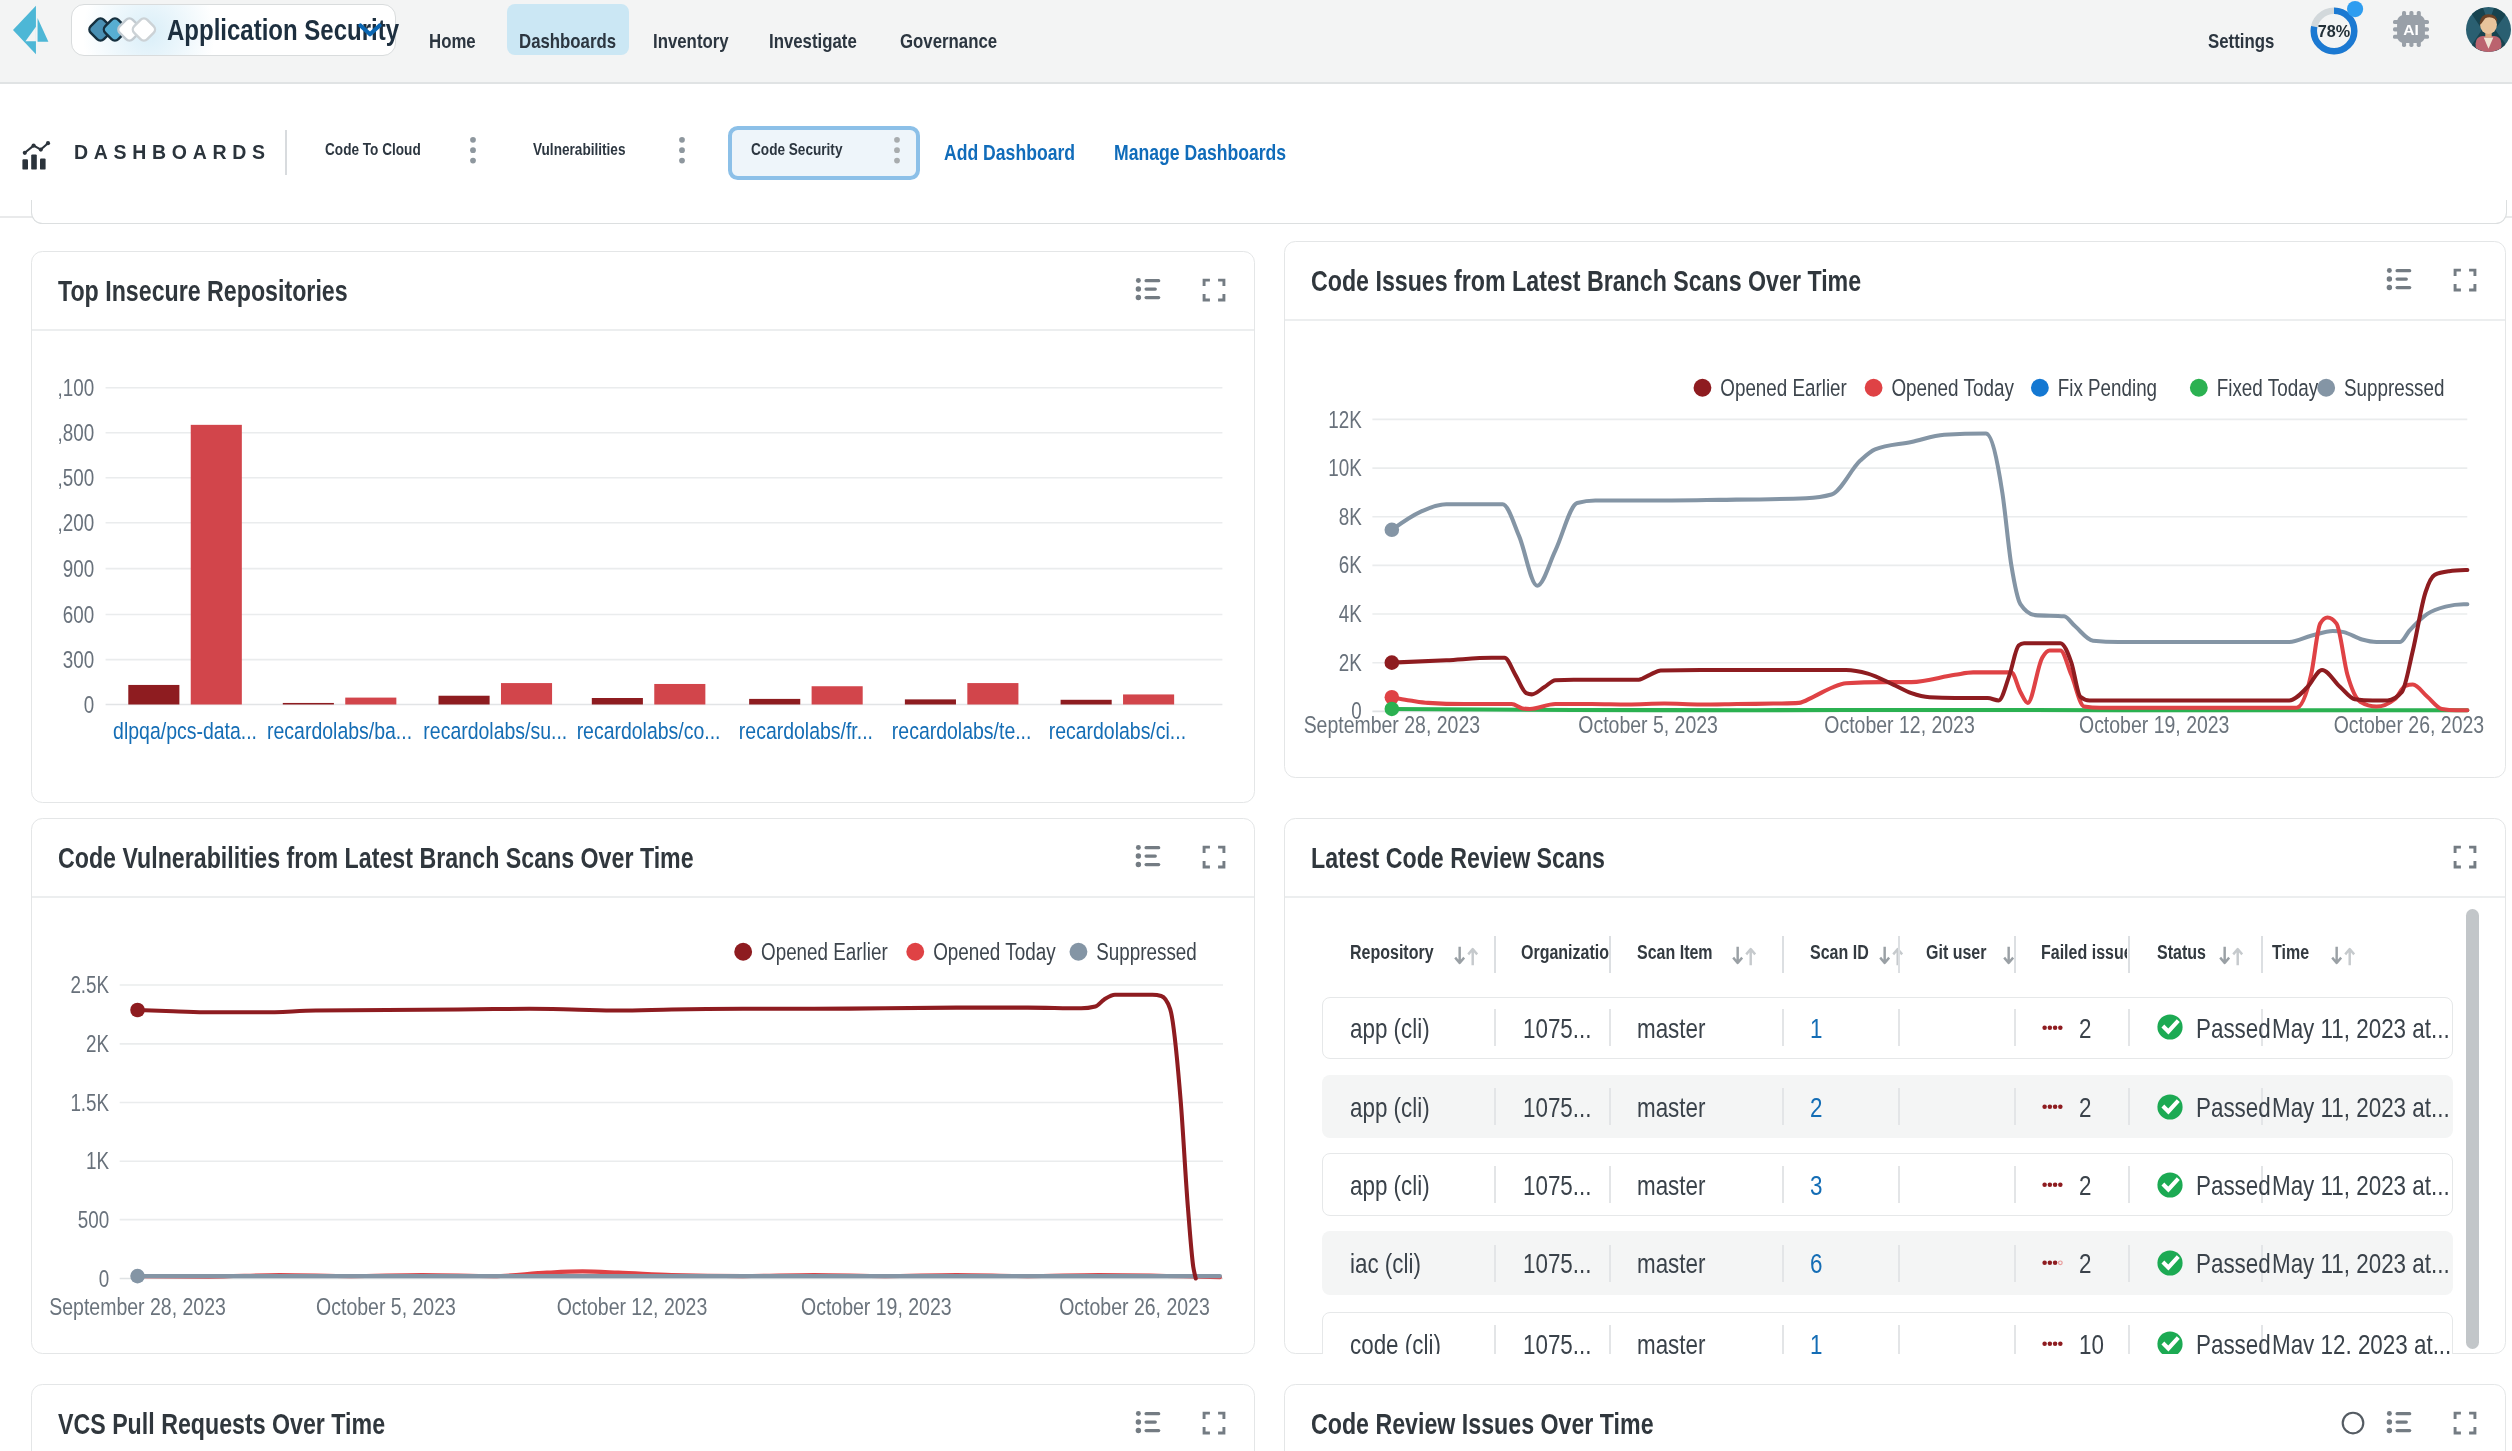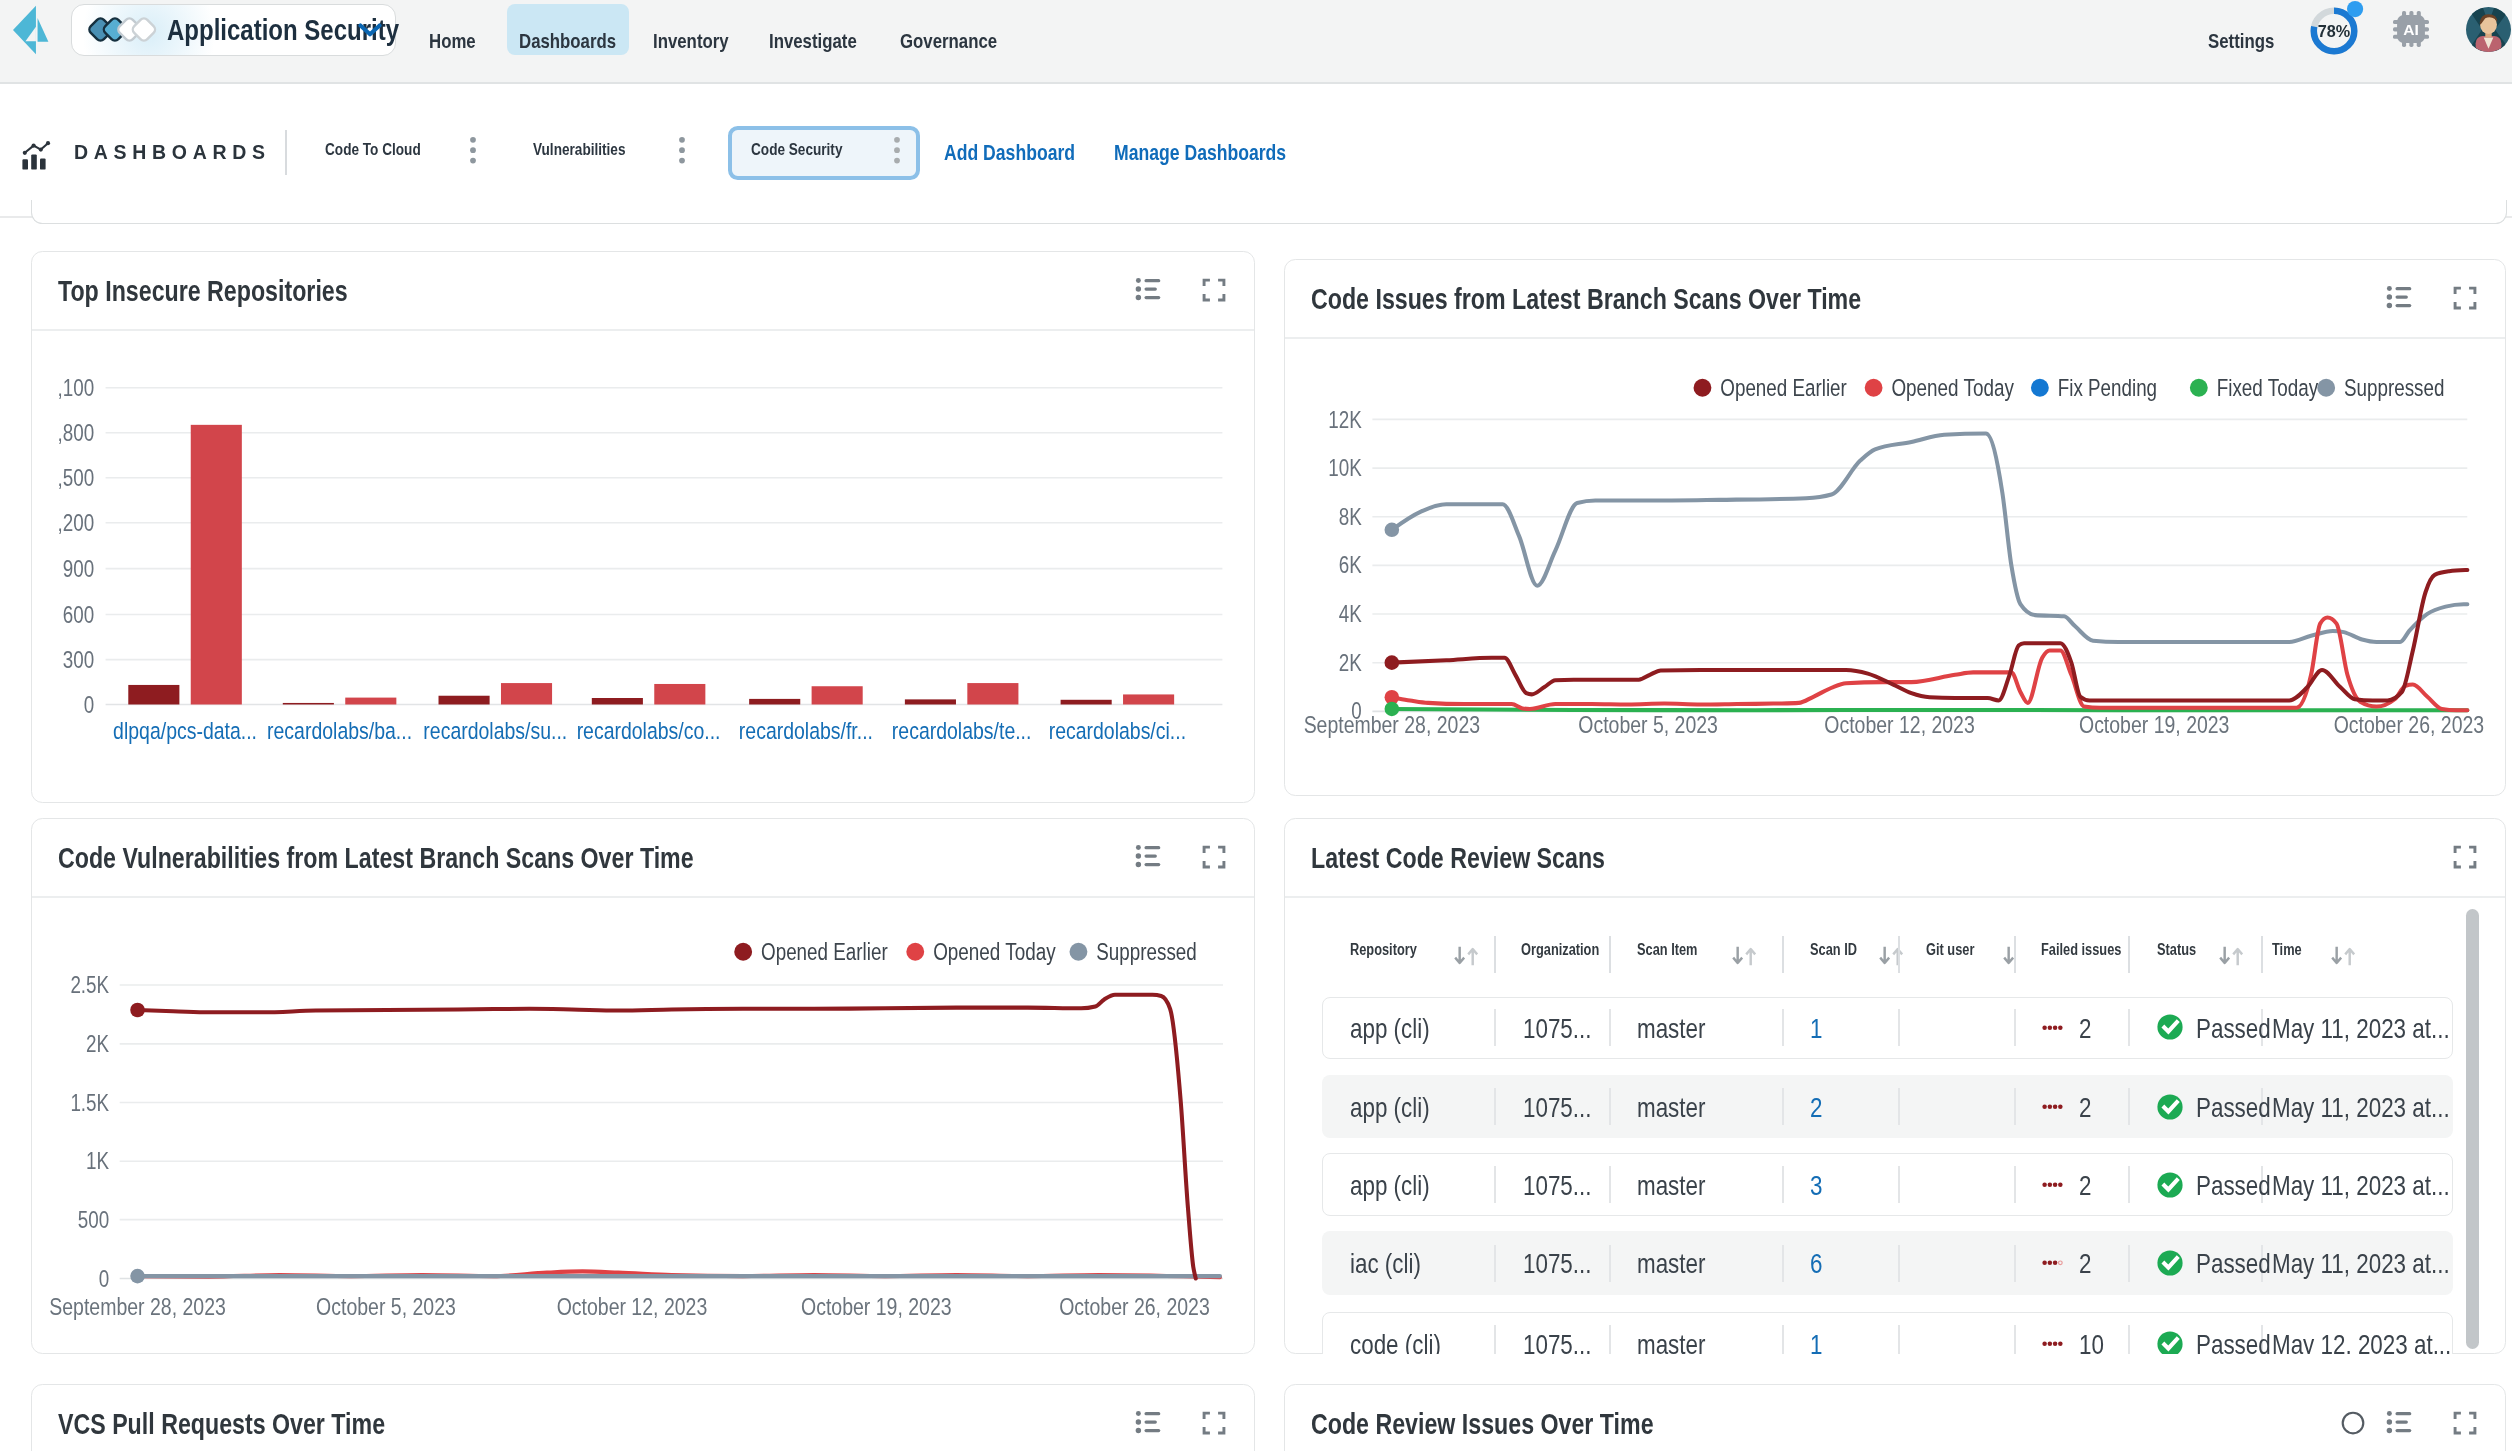--- a/index.html
+++ b/index.html
@@ -3,21 +3,21 @@
 * { margin:0; padding:0; box-sizing:border-box; }
 html,body { width:2512px; height:1451px; background:#fff; font-family:"Liberation Sans", sans-serif; overflow:hidden; }
 .abs { position:absolute; }
 .sx { display:inline-block; transform:scaleX(0.8); transform-origin:0 50%; white-space:nowrap; }
 .card { position:absolute; background:#fff; border:1.6px solid #e4e6e7; border-radius:11.4px; overflow:hidden; }
 .ctitle { position:absolute; left:26px; font-size:29px; font-weight:bold; color:#30373d; white-space:nowrap; }
 .cdiv { position:absolute; left:0; right:0; height:1.6px; background:#eceeef; }
 .navlink { position:absolute; top:0; height:84px; line-height:81px; font-size:21px; font-weight:bold; color:#2c3640; white-space:nowrap; }
 .tabtxt { position:absolute; font-size:17px; font-weight:bold; color:#2c3640; white-space:nowrap; }
 .bluelink { position:absolute; font-size:22px; font-weight:bold; color:#106cba; white-space:nowrap; }
-.hcell { position:absolute; font-size:16px; font-weight:bold; color:#333a40; white-space:nowrap; }
+.hcell { position:absolute; font-size:20px; font-weight:bold; color:#333a40; white-space:nowrap; }
 .rcell { position:absolute; font-size:28px; color:#3a424a; white-space:nowrap; }
 .vsep { position:absolute; width:1.6px; background:#dcdfe2; }
 </style></head><body>
 <div class="abs" style="left:0;top:0;width:2512px;height:84px;background:#f3f4f4;border-bottom:2.4px solid #e0e3e4"></div>
 <svg class="abs" style="left:13px;top:4px" width="37" height="52" viewBox="0 0 46 64">
 <polygon points="28.5,2 0,32 28.5,62" fill="#4db7d6"></polygon>
 <polygon points="28.5,28 15.5,46 28.5,46" fill="#f3f4f4"></polygon>
 <polygon points="30.5,17 44,46.5 30.5,46.5" fill="#4db7d6"></polygon>
 </svg>
 <div class="abs" style="left:71px;top:4px;width:325px;height:52px;background:#fff;border:1.6px solid #d9dcdd;border-radius:13px;
@@ -123,21 +123,21 @@
       <rect x="8" y="17.7" width="14" height="2.8" rx="1.4"></rect>
     </svg>
     <svg class="abs" style="left:1168px;top:24px" width="28" height="28" viewBox="0 0 24 24" fill="none" stroke="#747c83" stroke-width="2.5">
       <path d="M3.5 8.5 V3.5 H8.5"></path>
       <path d="M15.5 3.5 H20.5 V8.5"></path>
       <path d="M20.5 15.5 V20.5 H15.5"></path>
       <path d="M8.5 20.5 H3.5 V15.5"></path>
     </svg>
     <div class="cdiv" style="top:77px"></div>
   </div>
-<div class="card" style="left:1284px;top:259px;width:1222px;height:537px">
+<div class="card" style="left:1284px;top:241px;width:1222px;height:537px">
     <div class="ctitle" style="top:23px"><span class="sx">Code Issues from Latest Branch Scans Over Time</span></div>
     <svg class="abs" style="left:1101px;top:24px" width="28" height="26" viewBox="0 0 24 23" fill="#747c83">
       <circle cx="2.6" cy="4" r="2.2"></circle>
       <rect x="8" y="2.7" width="14" height="2.8" rx="1.4"></rect>
       <circle cx="2.6" cy="11.5" r="2.4"></circle>
       <rect x="8" y="10.2" width="11" height="2.8" rx="1.4"></rect>
       <circle cx="2.6" cy="19" r="2.4"></circle>
       <rect x="8" y="17.7" width="14" height="2.8" rx="1.4"></rect>
     </svg>
     <svg class="abs" style="left:1166px;top:24px" width="28" height="28" viewBox="0 0 24 24" fill="none" stroke="#747c83" stroke-width="2.5">

